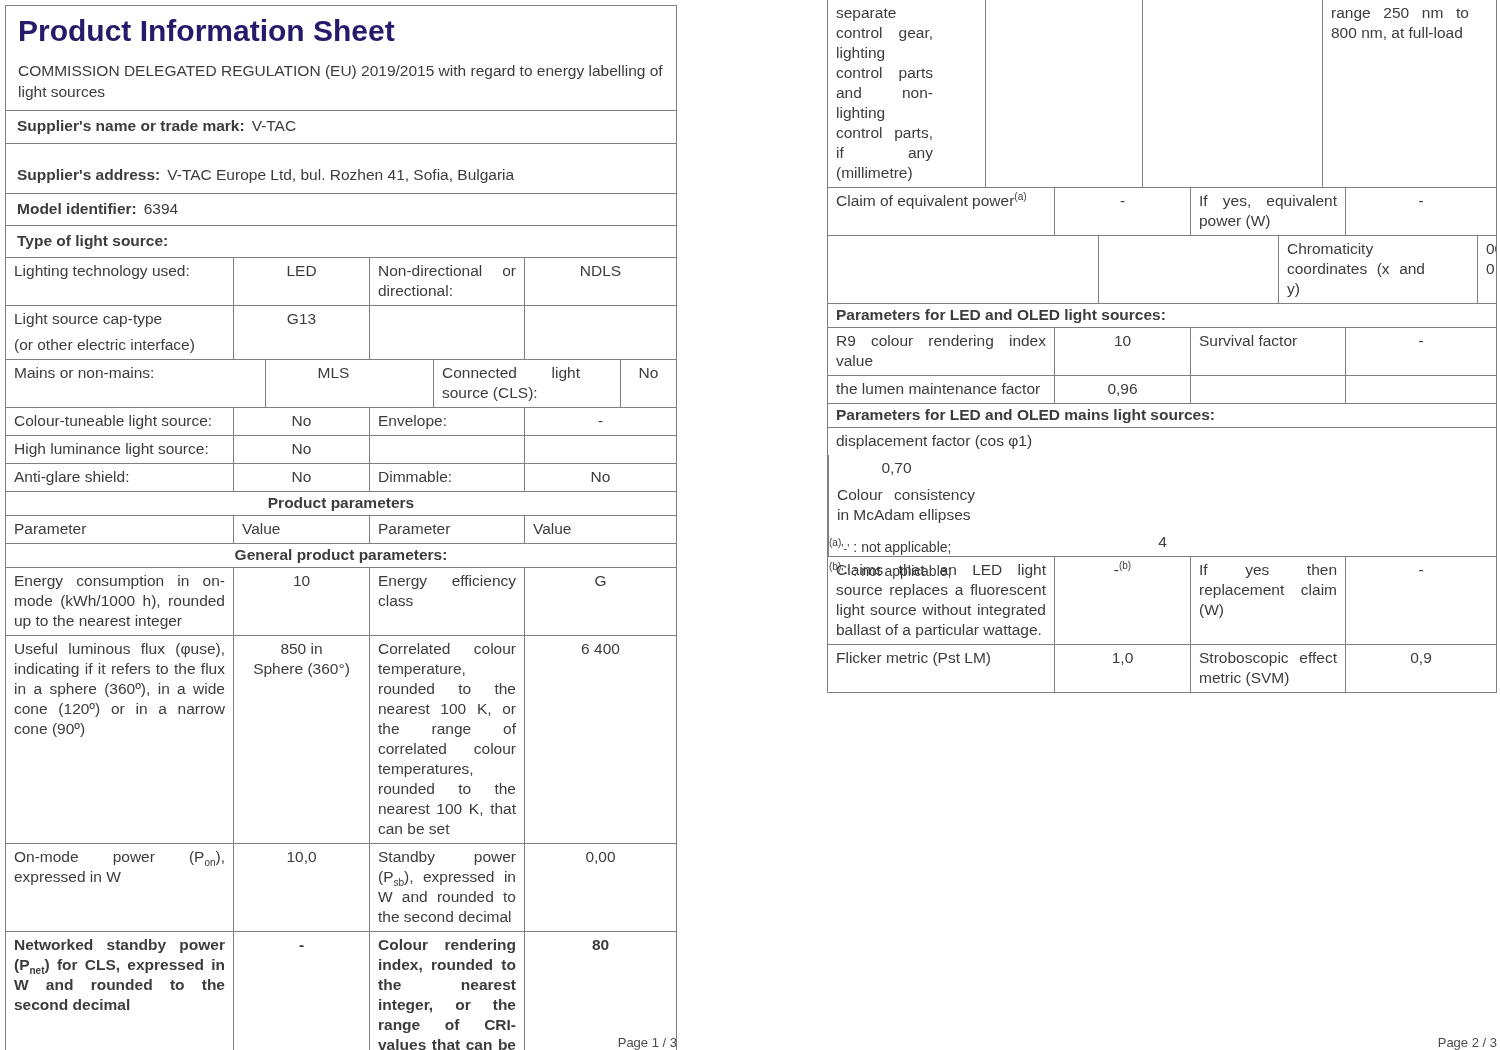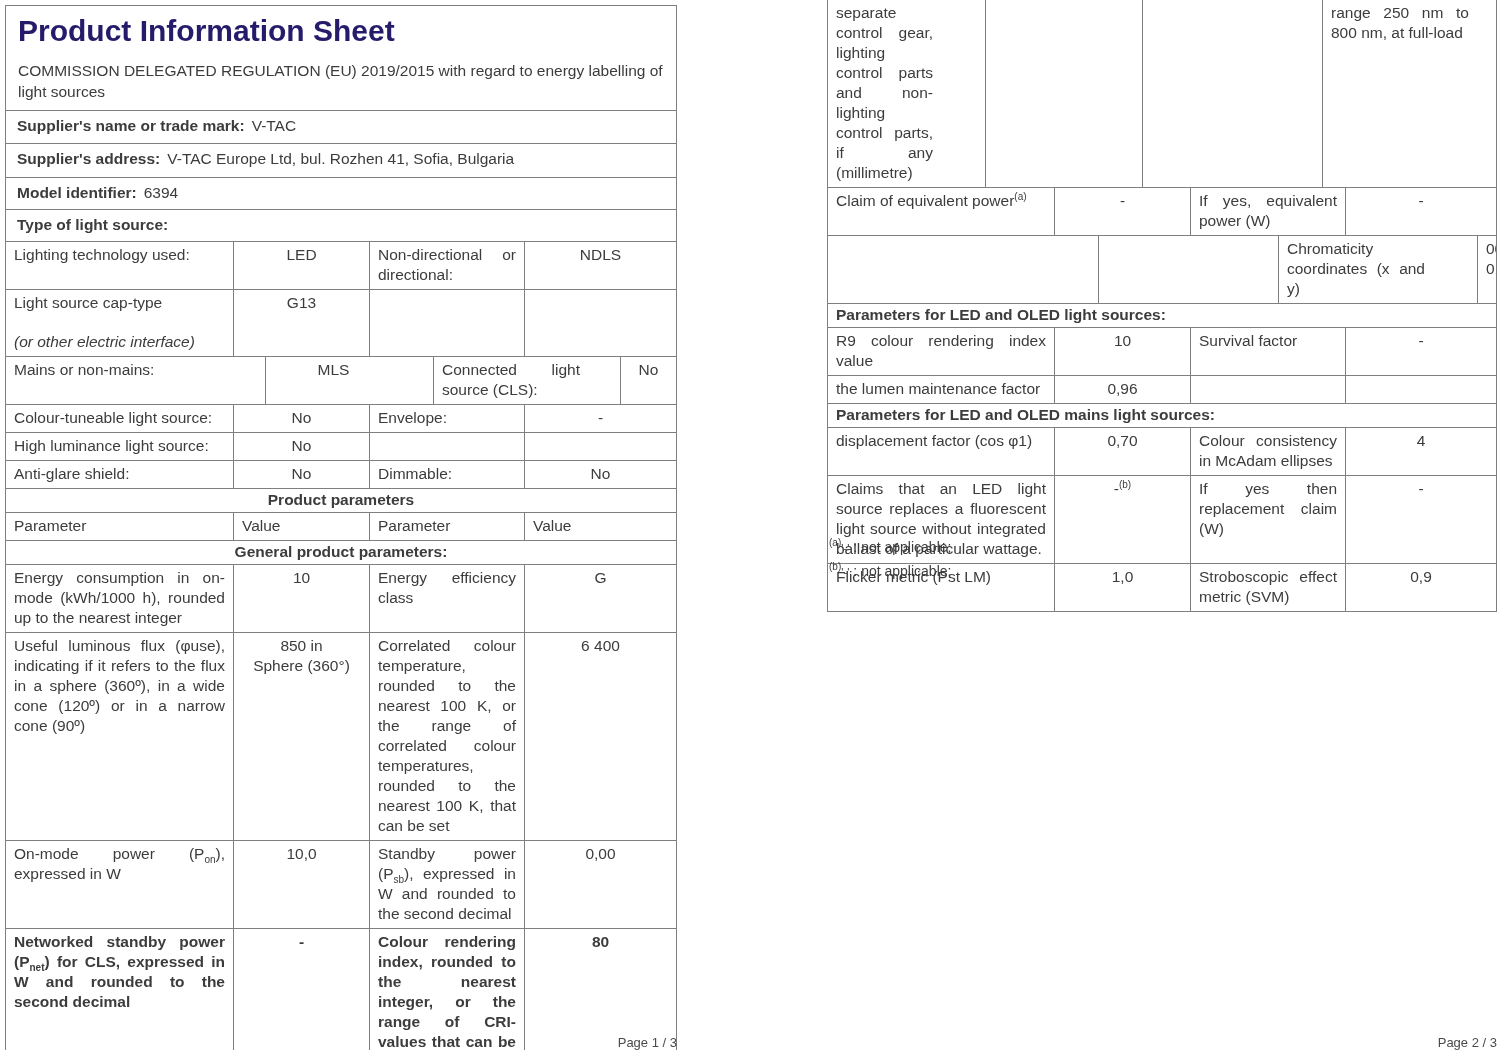--- a/index.html
+++ b/index.html
@@ -31,21 +31,21 @@
   .hdr{padding:6px 12px 8px;box-sizing:border-box;border-bottom:1px solid var(--border);min-height:95px;}
   .hdr h1{margin:2px 0 12px;font-size:30px;line-height:34px;color:var(--title);font-weight:bold;letter-spacing:0;}
   .hdr .reg{margin:0;font-size:15.5px;line-height:21px;}
   .kv{padding:5px 11px 6px;border-bottom:1px solid var(--border);box-sizing:border-box;}
   .kv b{font-weight:bold;}
   .kv .val{margin-left:7px;}
   .span-head{display:block;font-weight:bold;border-bottom:1px solid var(--border);box-sizing:border-box;padding:1px 8px 2px;}
   .center-head{text-align:center;}
   sub{font-size:10px;line-height:0;}
   sup{font-size:10px;line-height:0;}
-  .gap-top{margin-top:19px;font-style:italic;}
+  .gap-top{margin-top:6px;}
   
   .nest{display:flex;flex-direction:column;flex:none;width:252px;padding:0;}
   .nrow{display:flex;border-bottom:1px solid var(--border);min-height:24px;box-sizing:border-box;}
   .nrow:last-child{border-bottom:1px solid var(--border);}
   .nl{width:115px;flex:none;padding:1px 8px 2px;box-sizing:border-box;}
   .nv{flex:1;border-left:1px solid var(--border);text-align:center;padding:1px 4px 2px;box-sizing:border-box;}
   .nest-cell{padding:0;}
   .footer{position:absolute;font-size:13px;color:#4a4a4a;text-align:right;}
   #footnotes{position:absolute;left:829px;top:536px;width:500px;font-size:14px;line-height:23px;}
   #footnotes .fn-dash{font-size:11.5px;}
@@ -56,21 +56,21 @@
 <div class="page" id="page1">
 
   <div class="hdr">
     <h1>Product Information Sheet</h1>
     <p class="reg">COMMISSION DELEGATED REGULATION (EU) 2019/2015 with regard to energy labelling of light sources</p>
   </div>
 
   <div class="kv" style="min-height:33px;">
     <b>Supplier's name or trade mark:</b><span class="val">V-TAC</span>
   </div>
-  <div class="kv" style="min-height:34px;">
+  <div class="kv" style="min-height:34px;margin-top:16px;">
     <b>Supplier's address:</b><span class="val">V-TAC Europe Ltd, bul. Rozhen 41, Sofia, Bulgaria</span>
   </div>
   <div class="kv" style="min-height:30px;">
     <b>Model identifier:</b><span class="val">6394</span>
   </div>
   <div class="kv" style="min-height:30px;">
     <b>Type of light source:</b>
   </div>
 
   <div class="row" style="min-height:43px;">
@@ -218,21 +218,21 @@
 
   <div class="row" style="min-height:23px;">
     <div class="c p p2w1">the lumen maintenance factor</div>
     <div class="c v w2">0,96</div>
     <div class="c p w3"></div>
     <div class="c v w4"></div>
   </div>
 
   <div class="span-head" style="min-height:23px;">Parameters for LED and OLED mains light sources:</div>
 
-  <div class="row" style="min-height:44px;">
+  <div class="row" style="min-height:44px;flex-direction:column;">
     <div class="c p p2w1">displacement factor (cos φ1)</div>
     <div class="c v w2">0,70</div>
     <div class="c p w3">Colour consistency in McAdam ellipses</div>
     <div class="c v w4">4</div>
   </div>
 
   <div class="row" style="min-height:83px;">
     <div class="c p p2w1">Claims that an LED light source replaces a fluorescent light source without integrated ballast of a particular wattage.</div>
     <div class="c v w2"><span>-</span><sup>(b)</sup></div>
     <div class="c p w3">If yes then replacement claim (W)</div>

